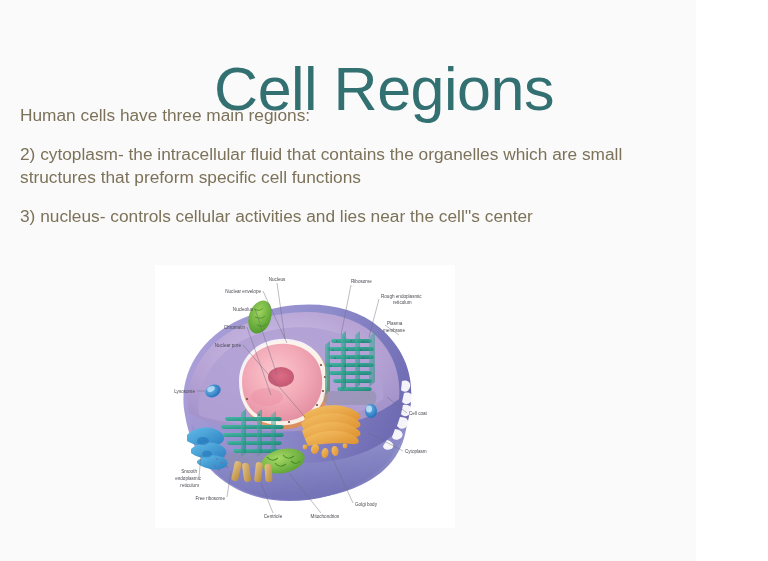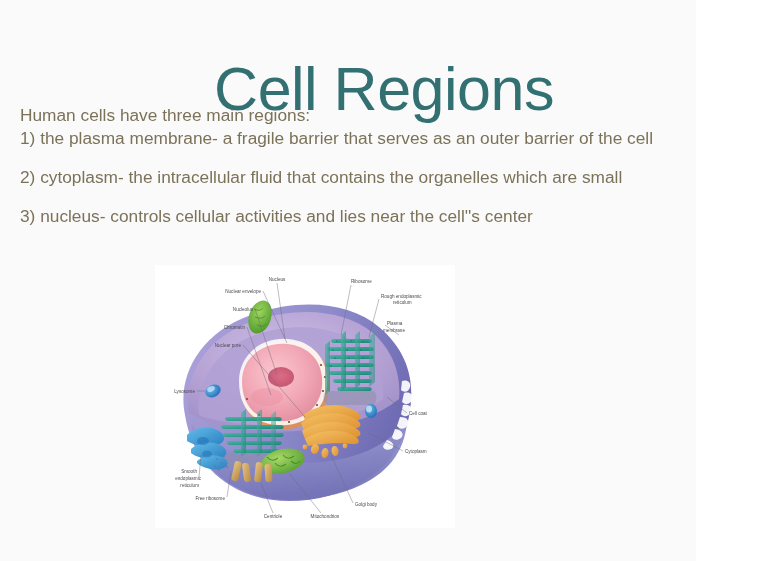--- a/index.html
+++ b/index.html
@@ -89,25 +89,25 @@
 <body>
 
 <div id="slide" style="background: rgb(250, 250, 250);">
 
   <h1 id="slide-title" style="color: rgb(51, 112, 114);">Cell Regions</h1>
 
   <div id="body-text" style="color: rgb(124, 114, 89);">
 
     <div class="para">
       <span class="line">Human cells have three main regions:</span>
-      <span class="line">1) the plasma membrane- a fragile barrier that serves as an outer barrier of the cell</span>
     </div>
 
     <div class="para">
       <span class="line">2) cytoplasm- the intracellular fluid that contains the organelles which are small</span>
+      <span class="line">structures that preform specific cell functions</span>
     </div>
 
     <div class="para">
       <span class="line">3) nucleus- controls cellular activities and lies near the cell''s center</span>
     </div>
 
   </div>
 
   <div id="cell-figure">
     <svg viewBox="0 0 300 263" xmlns="http://www.w3.org/2000/svg">

